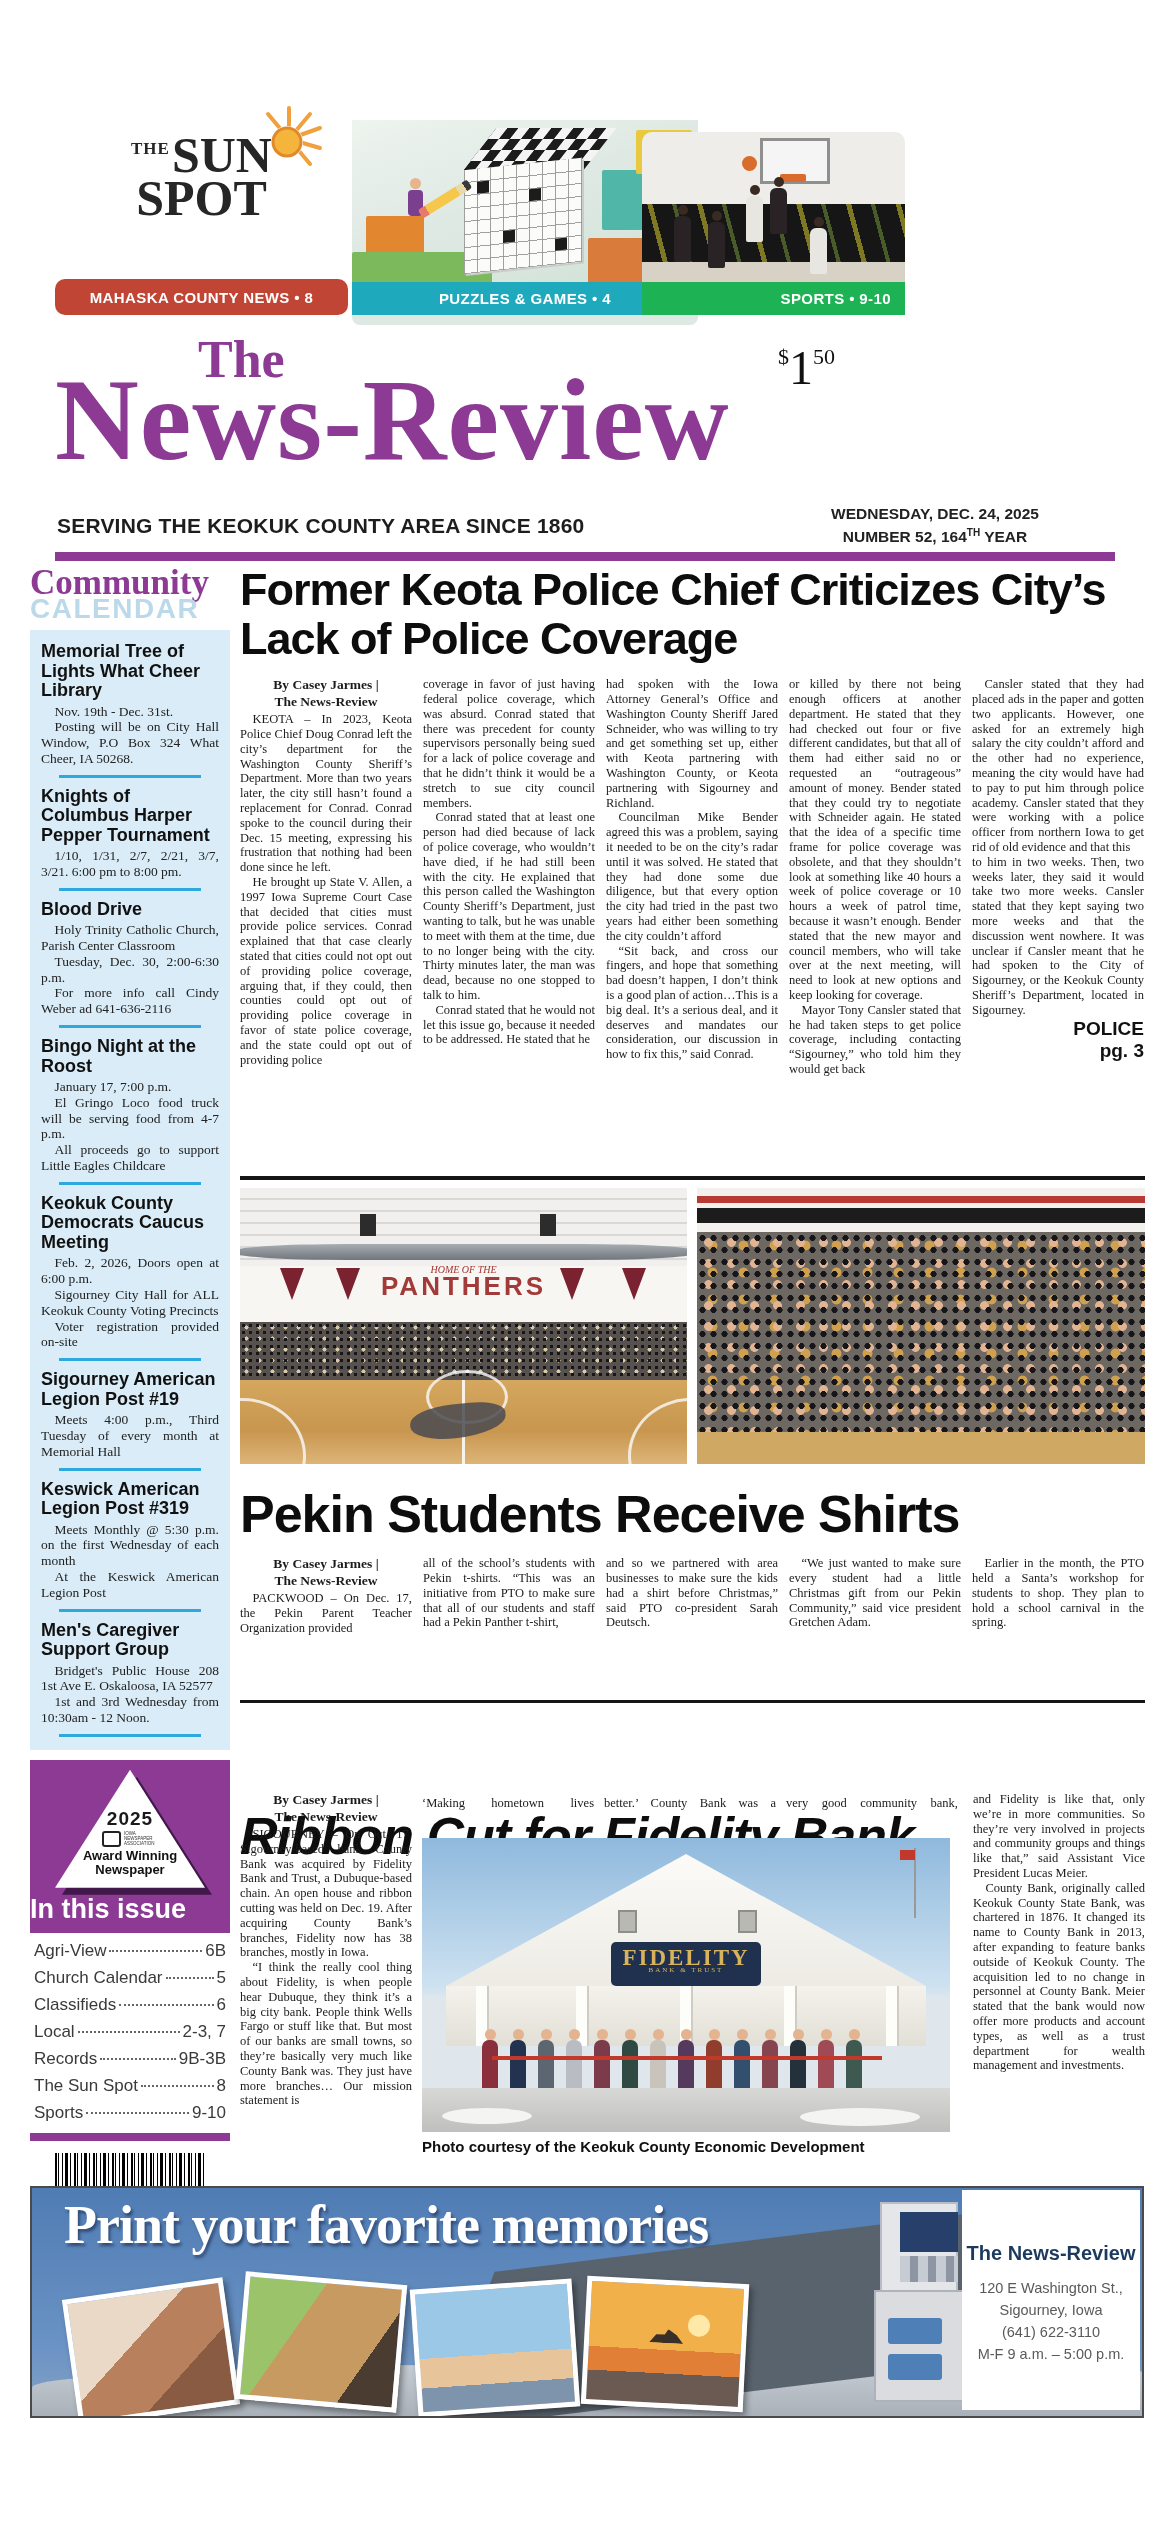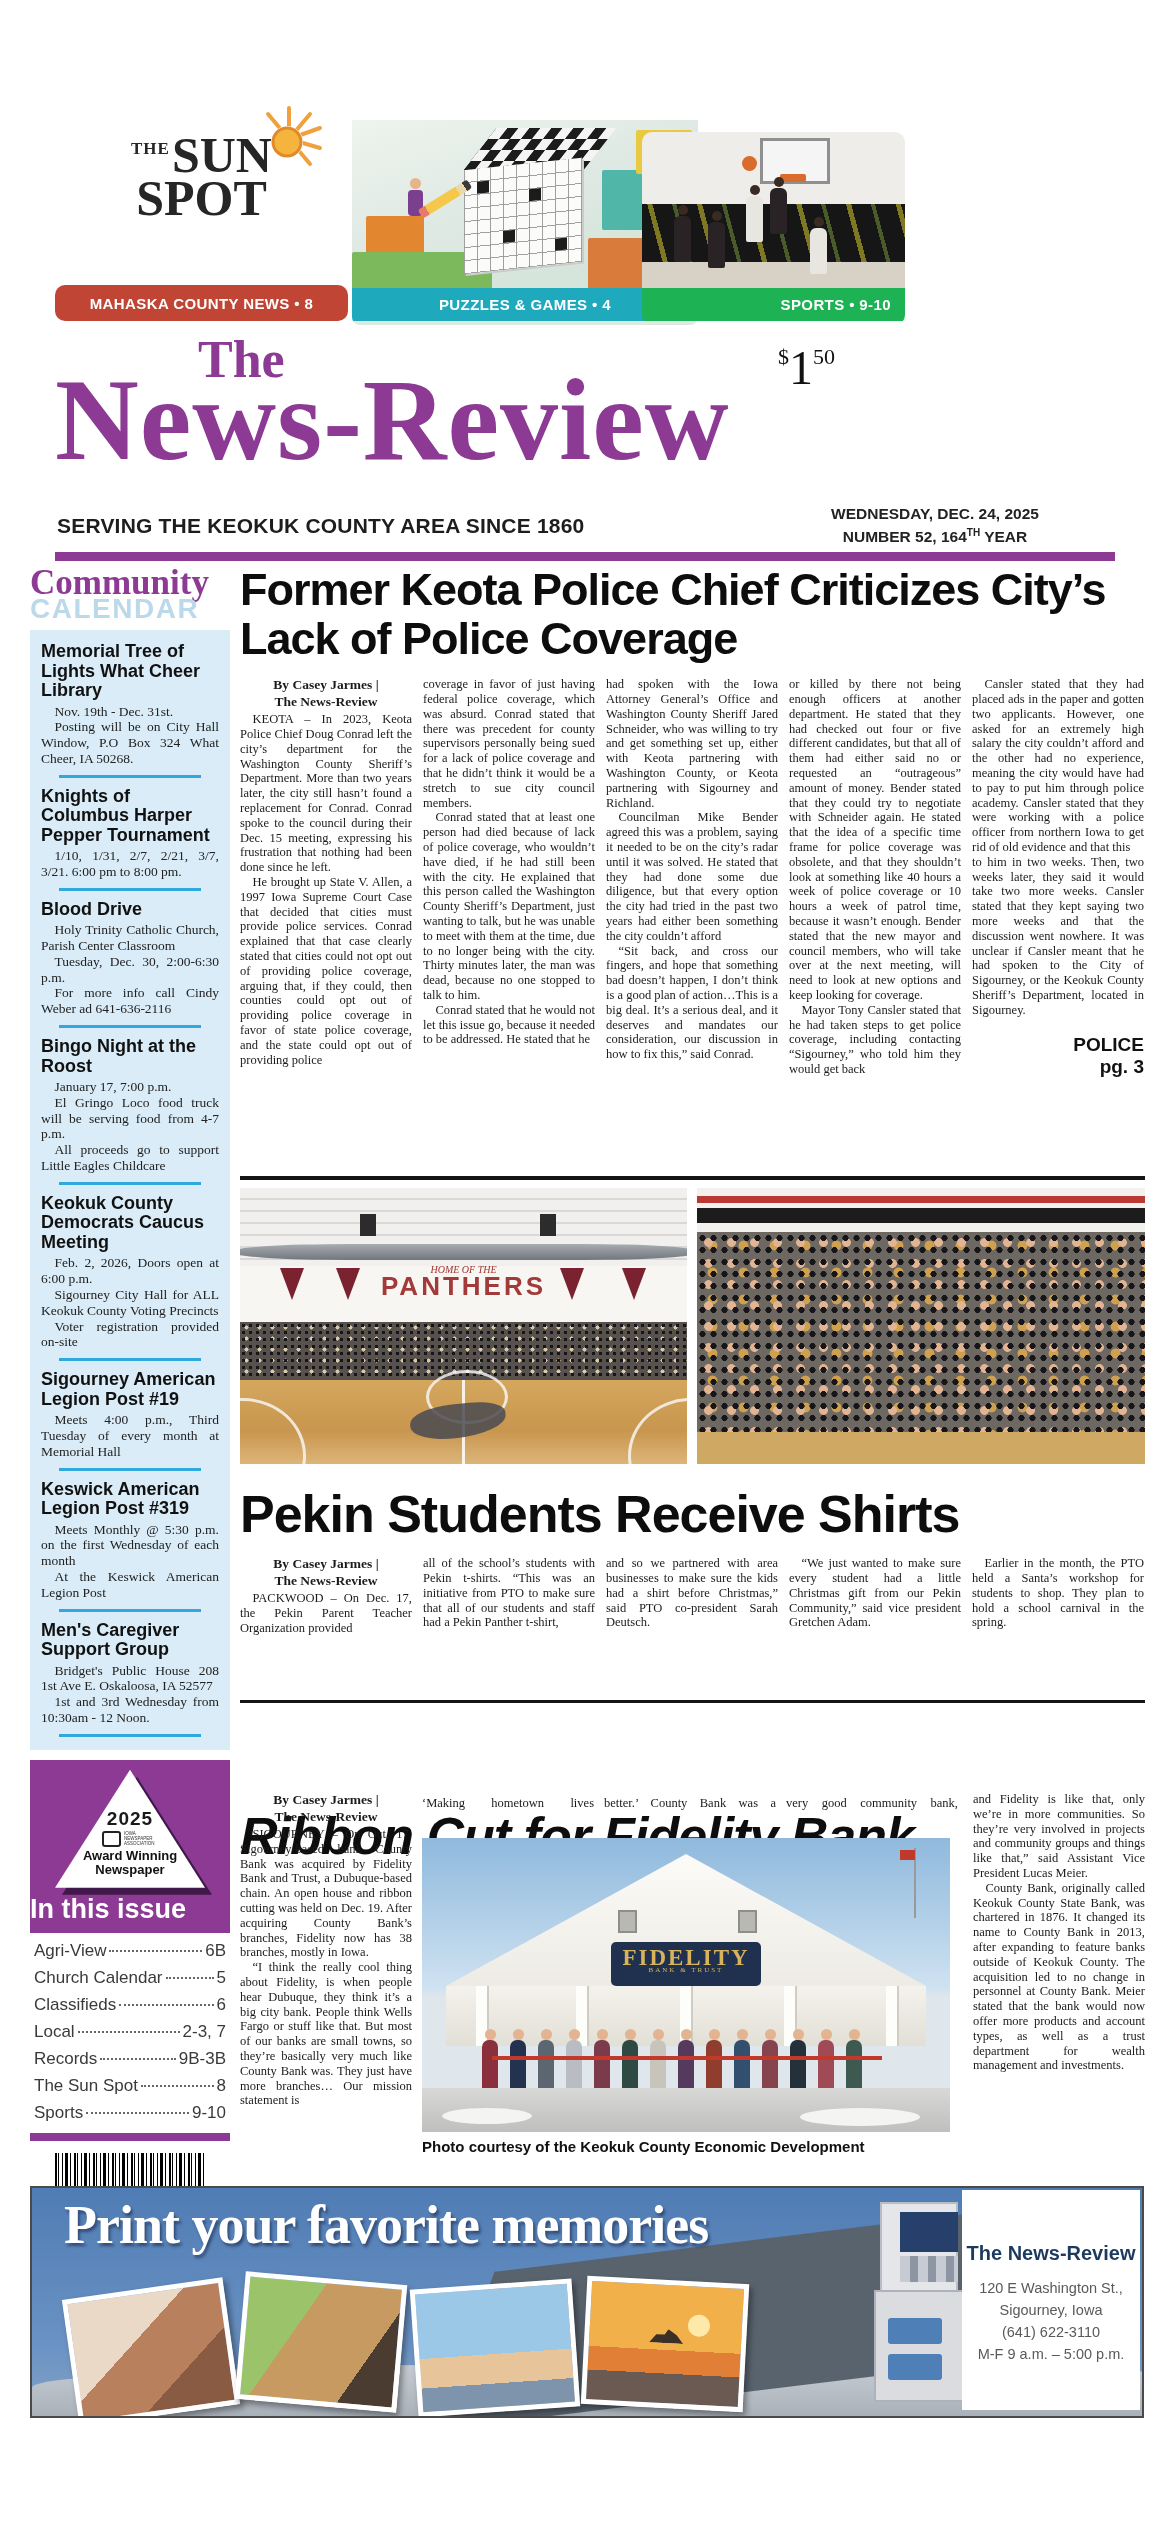--- a/index.html
+++ b/index.html
@@ -1,21 +1,21 @@
 <!DOCTYPE html>
 <html><head>
 <meta charset="utf-8">
 <style>
   html,body{margin:0;padding:0;background:#fff;}
   .page{position:relative;width:1170px;height:2521px;background:#fff;overflow:hidden;
         font-family:"Liberation Serif",serif;color:#1a1a1a;}
   .abs{position:absolute;}
 
   
-  .promo-banner{position:absolute;left:0;right:0;bottom:4px;height:33px;display:flex;align-items:center;
+  .promo-banner{position:absolute;left:0;right:0;bottom:10px;height:33px;display:flex;align-items:center;
     justify-content:center;color:#fff;font-family:"Liberation Sans",sans-serif;font-weight:700;
     font-size:15px;letter-spacing:.4px;}
   .card-sun{left:55px;top:120px;width:293px;height:205px;background:#fff;}
   .card-sun .promo-banner{background:#c04535;border-radius:10px;height:36px;}
   .sun-logo{position:absolute;left:0;top:6px;width:100%;text-align:center;color:#262626;}
   .sun-row1{font-size:50px;font-weight:700;line-height:46px;position:relative;display:inline-block;}
   .sun-the{font-size:17px;font-weight:700;letter-spacing:1px;vertical-align:18px;margin-right:2px;}
   .sun-row2{font-size:50px;font-weight:700;line-height:48px;margin-top:-4px;}
   .sun-svg{position:absolute;right:-52px;top:-22px;}
   .card-puzzles{left:352px;top:120px;width:346px;height:205px;background:#dfe9e4;border-radius:0 0 8px 8px;overflow:hidden;}
@@ -92,21 +92,21 @@
     font-size:9px;color:#111;margin-top:1px;}
 
   
   .main{position:absolute;left:240px;width:905px;}
   .headline{font-family:"Liberation Sans",sans-serif;font-weight:700;color:#0d0d0d;letter-spacing:-1px;line-height:1.08;}
   .cols{display:flex;gap:11px;margin-top:14px;}
   .listwrap{display:contents;}
   .col{width:172px;font-size:12.5px;line-height:14.8px;text-align:justify;color:#1b1b1b;}
   .col p{margin:0;}
   .byline{font-weight:700;text-align:center;font-size:13.5px;line-height:16.5px;margin-bottom:2px;}
-  .jump{font-family:"Liberation Sans",sans-serif;font-weight:700;font-size:19px;line-height:22px;text-align:right;margin-top:16px;color:#111;}
+  .jump{font-family:"Liberation Sans",sans-serif;font-weight:700;font-size:19px;line-height:22px;text-align:right;color:#111;}
   .hrule{position:absolute;left:240px;width:905px;background:#151515;}
 
   
   .photorow{left:240px;top:1188px;width:905px;height:276px;display:flex;gap:10px;}
   .photo-gym{position:relative;width:447px;height:276px;overflow:hidden;background:#fff;}
   .gym-ceiling{position:absolute;left:0;top:0;right:0;height:84px;
     background:repeating-linear-gradient(180deg,#f1f0ee 0 10px,#d9d8d4 10px 12px);}
   .gym-beam{position:absolute;left:-10px;top:56px;width:470px;height:16px;border-radius:50%/100%;
     background:linear-gradient(#a8adb2,#70767d);}
   .gym-speaker{position:absolute;width:16px;height:22px;background:#2c2c2c;top:26px;}

